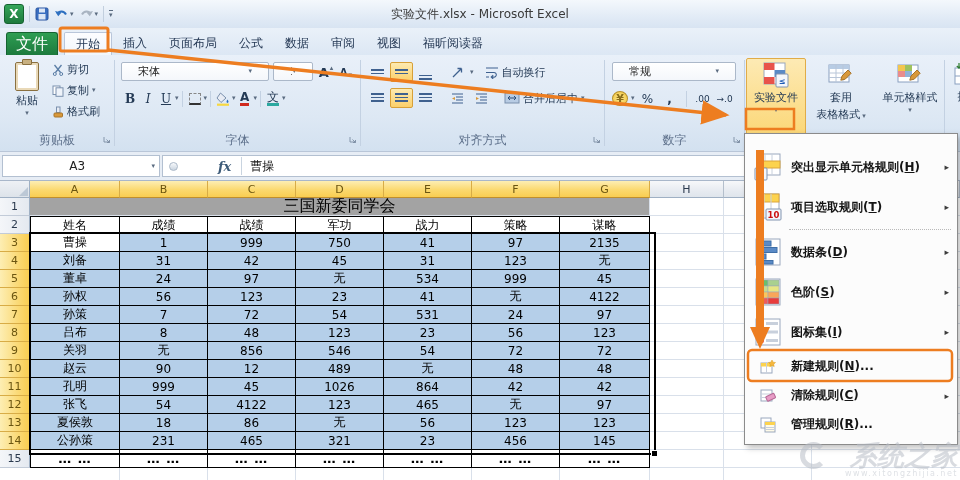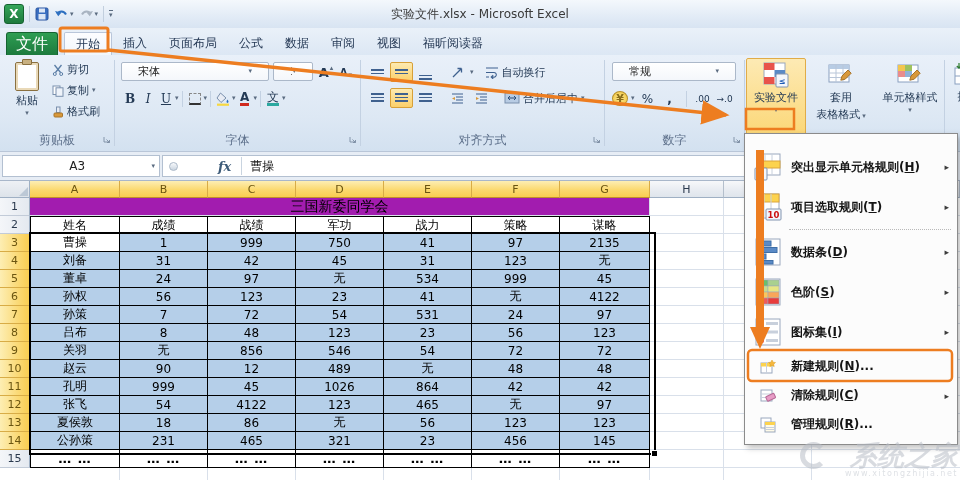--- a/index.html
+++ b/index.html
@@ -88,21 +88,21 @@
     border-bottom:1px solid #c08f2c;color:#6b5510;}
   .corner{background:linear-gradient(#eef1f5,#dde3ea);border-right:1px solid #9fb0c4;
     border-bottom:1px solid #9fb0c4;position:relative;}
   .corner:after{content:"";position:absolute;right:1px;bottom:1px;
     border-left:9px solid transparent;border-bottom:9px solid #bcc8d6;}
   .rowhdr{background:linear-gradient(90deg,#f4f6f9,#e4e9f0);border-right:1px solid #9fb0c4;
     border-bottom:1px solid #c2cbd8;font-size:11px;color:#2b3a4e;}
   .rsel{background:linear-gradient(90deg,#fdeeb3,#f9cd51);border-bottom:1px solid #d8ac46;color:#6b5510;}
   .grid{background:#fff;border-right:1px solid #d9e0ea;border-bottom:1px solid #d9e0ea;}
   .last{border-right:none;}
-  .merged-title{background:#a21caf;font-size:14px;}
+  .merged-title{background:#a3a3a3;font-size:16px;}
   .tb{background:#fff;border-right:1px solid #000;border-bottom:1px solid #000;}
   .tb.lft{border-left:1px solid #000;}
   .tb.top{border-top:1px solid #000;}
   .selbg{background:#b5cfe9;}
   .active-cell{background:#fff;}
   .dots{font-weight:bold;letter-spacing:1px;font-size:13px;}
   .partial .scell{height:12px;border-bottom:none;}
   .sel-border{position:absolute;left:29px;top:51px;width:623px;height:219px;border:2px solid #000;
     pointer-events:none;z-index:10;}
   .sel-border:after{content:"";position:absolute;right:-4px;bottom:-4px;width:5px;height:5px;

